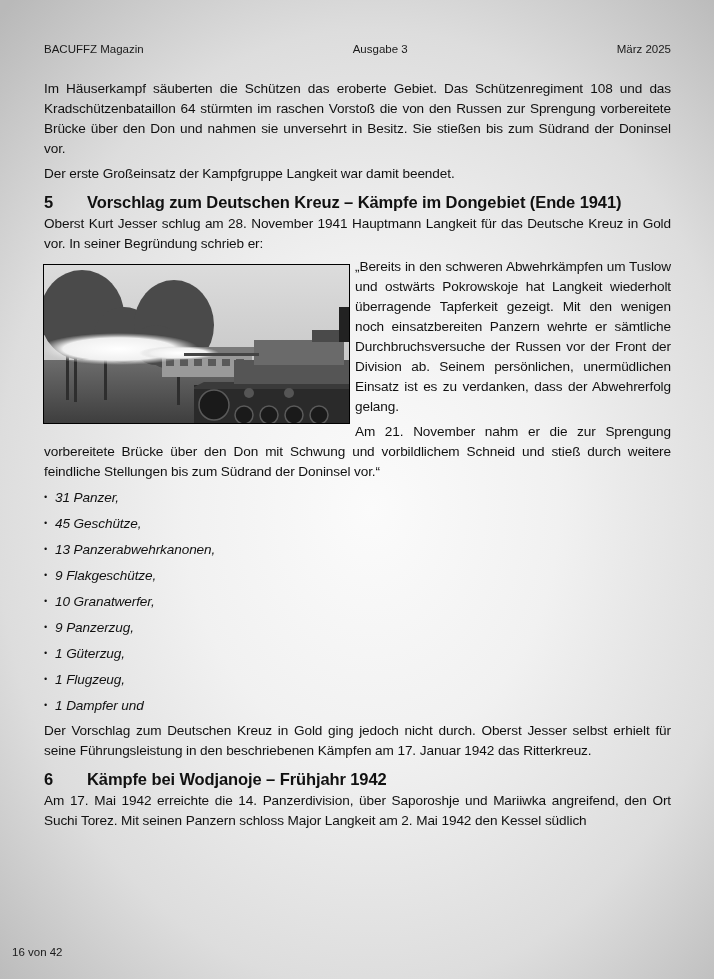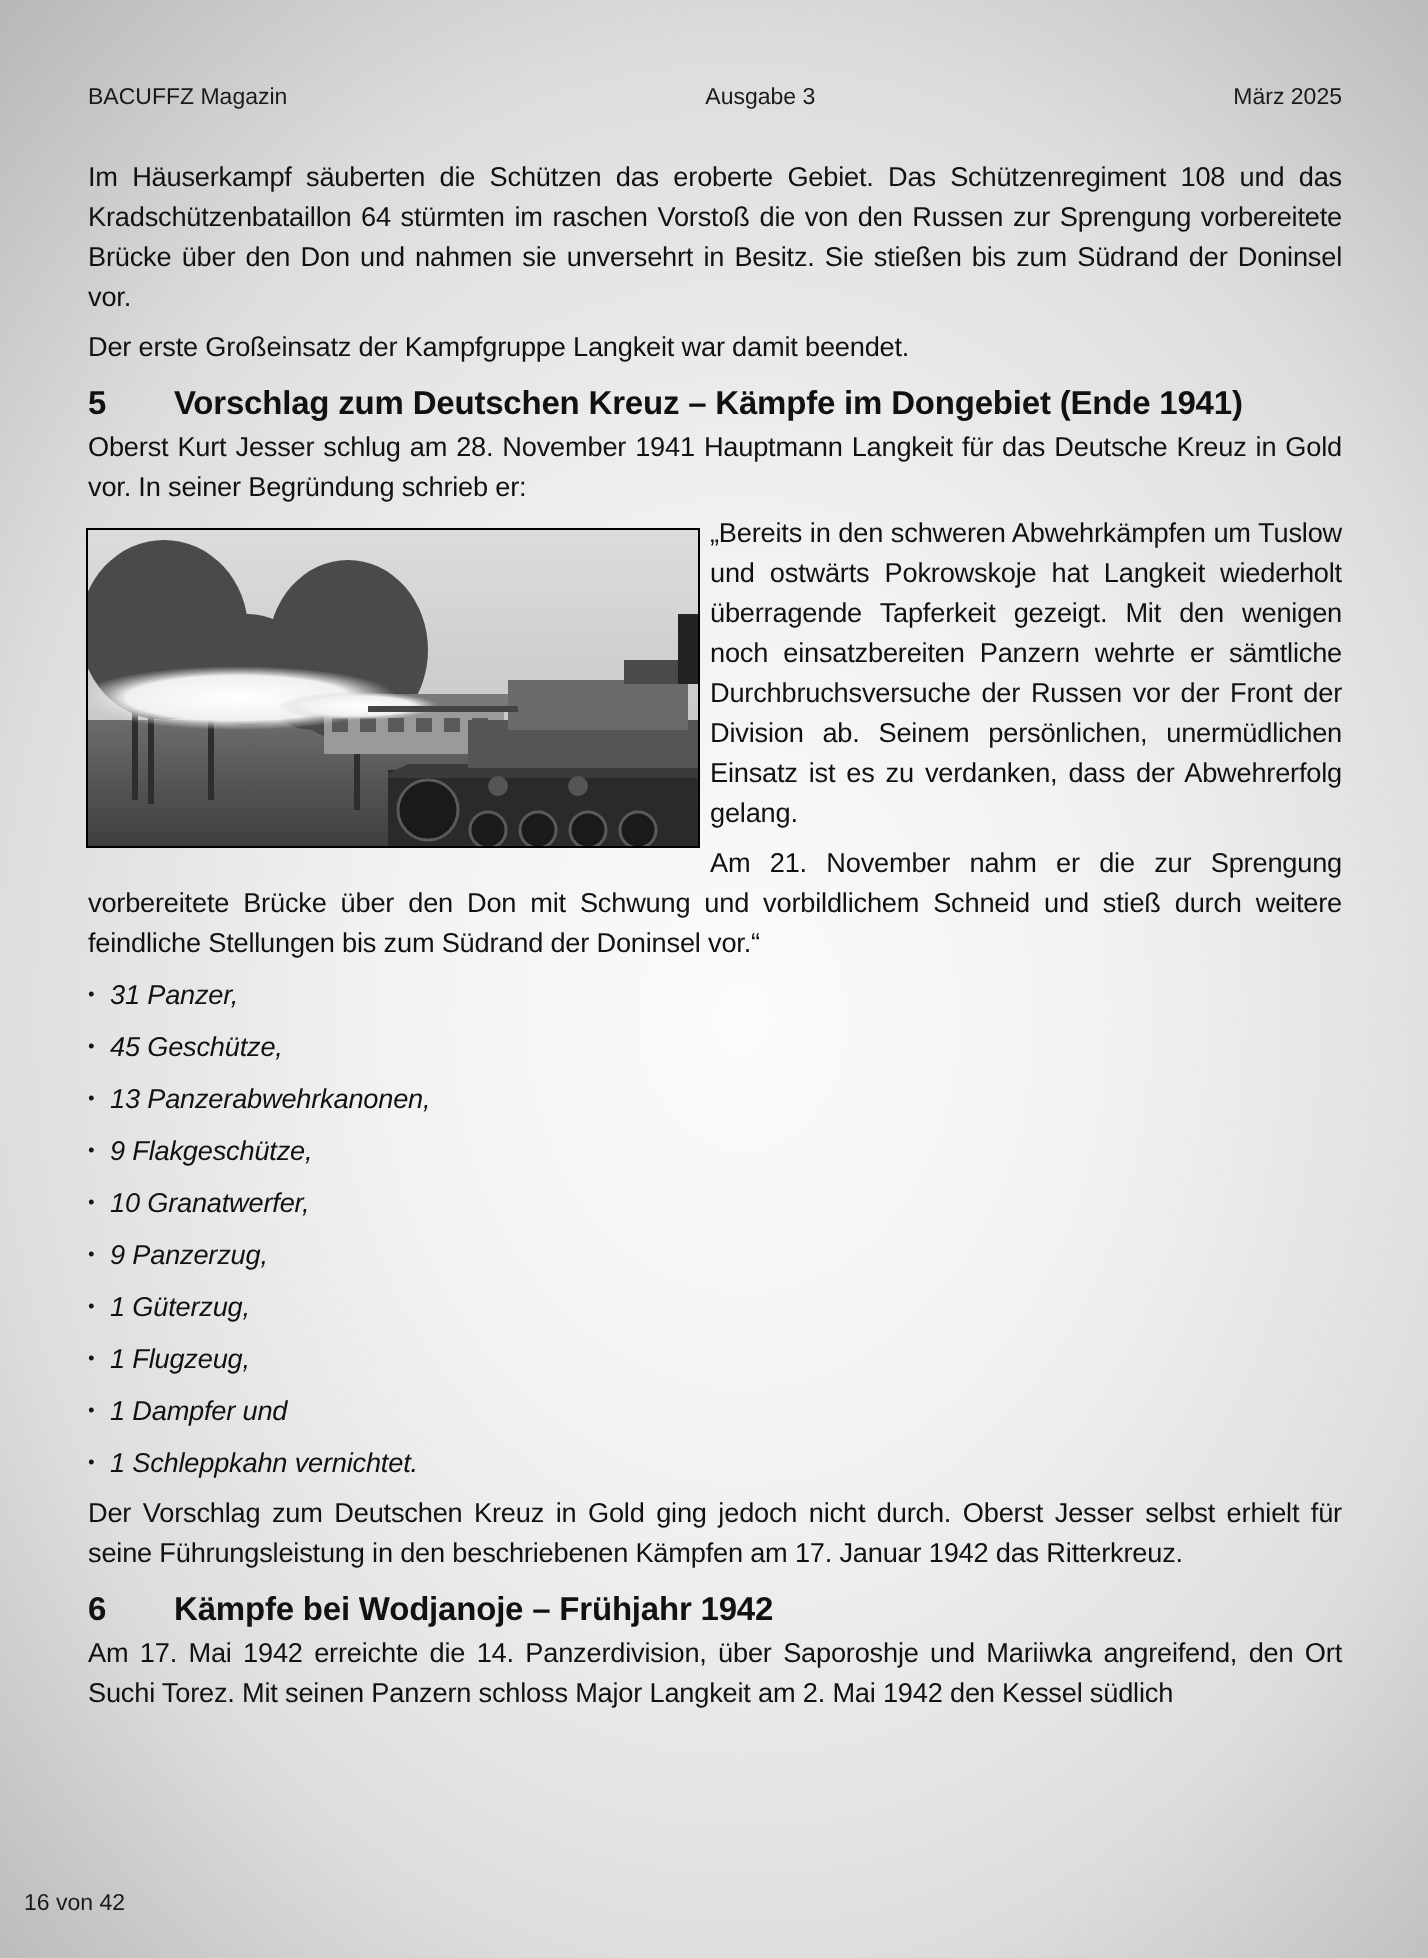--- a/index.html
+++ b/index.html
@@ -135,21 +135,20 @@
   <ul class="losses">
     <li><span class="bullet">•</span><span>31 Panzer,</span></li>
     <li><span class="bullet">•</span><span>45 Geschütze,</span></li>
     <li><span class="bullet">•</span><span>13 Panzerabwehrkanonen,</span></li>
     <li><span class="bullet">•</span><span>9 Flakgeschütze,</span></li>
     <li><span class="bullet">•</span><span>10 Granatwerfer,</span></li>
     <li><span class="bullet">•</span><span>9 Panzerzug,</span></li>
     <li><span class="bullet">•</span><span>1 Güterzug,</span></li>
     <li><span class="bullet">•</span><span>1 Flugzeug,</span></li>
     <li><span class="bullet">•</span><span>1 Dampfer und</span></li>
-    <li><span class="bullet">•</span><span>1 Schleppkahn vernichtet.</span></li>
   </ul>
 
   <p>Der Vorschlag zum Deutschen Kreuz in Gold ging jedoch nicht durch. Oberst Jesser selbst erhielt für seine Führungsleistung in den beschriebenen Kämpfen am 17. Januar 1942 das Ritterkreuz.</p>
 
   <h2>
     <span class="num">6</span>
     <span>Kämpfe bei Wodjanoje – Frühjahr 1942</span>
   </h2>
   <p>Am 17. Mai 1942 erreichte die 14. Panzerdivision, über Saporoshje und Mariiwka angreifend, den Ort Suchi Torez. Mit seinen Panzern schloss Major Langkeit am 2. Mai 1942 den Kessel südlich</p>
 </div>

